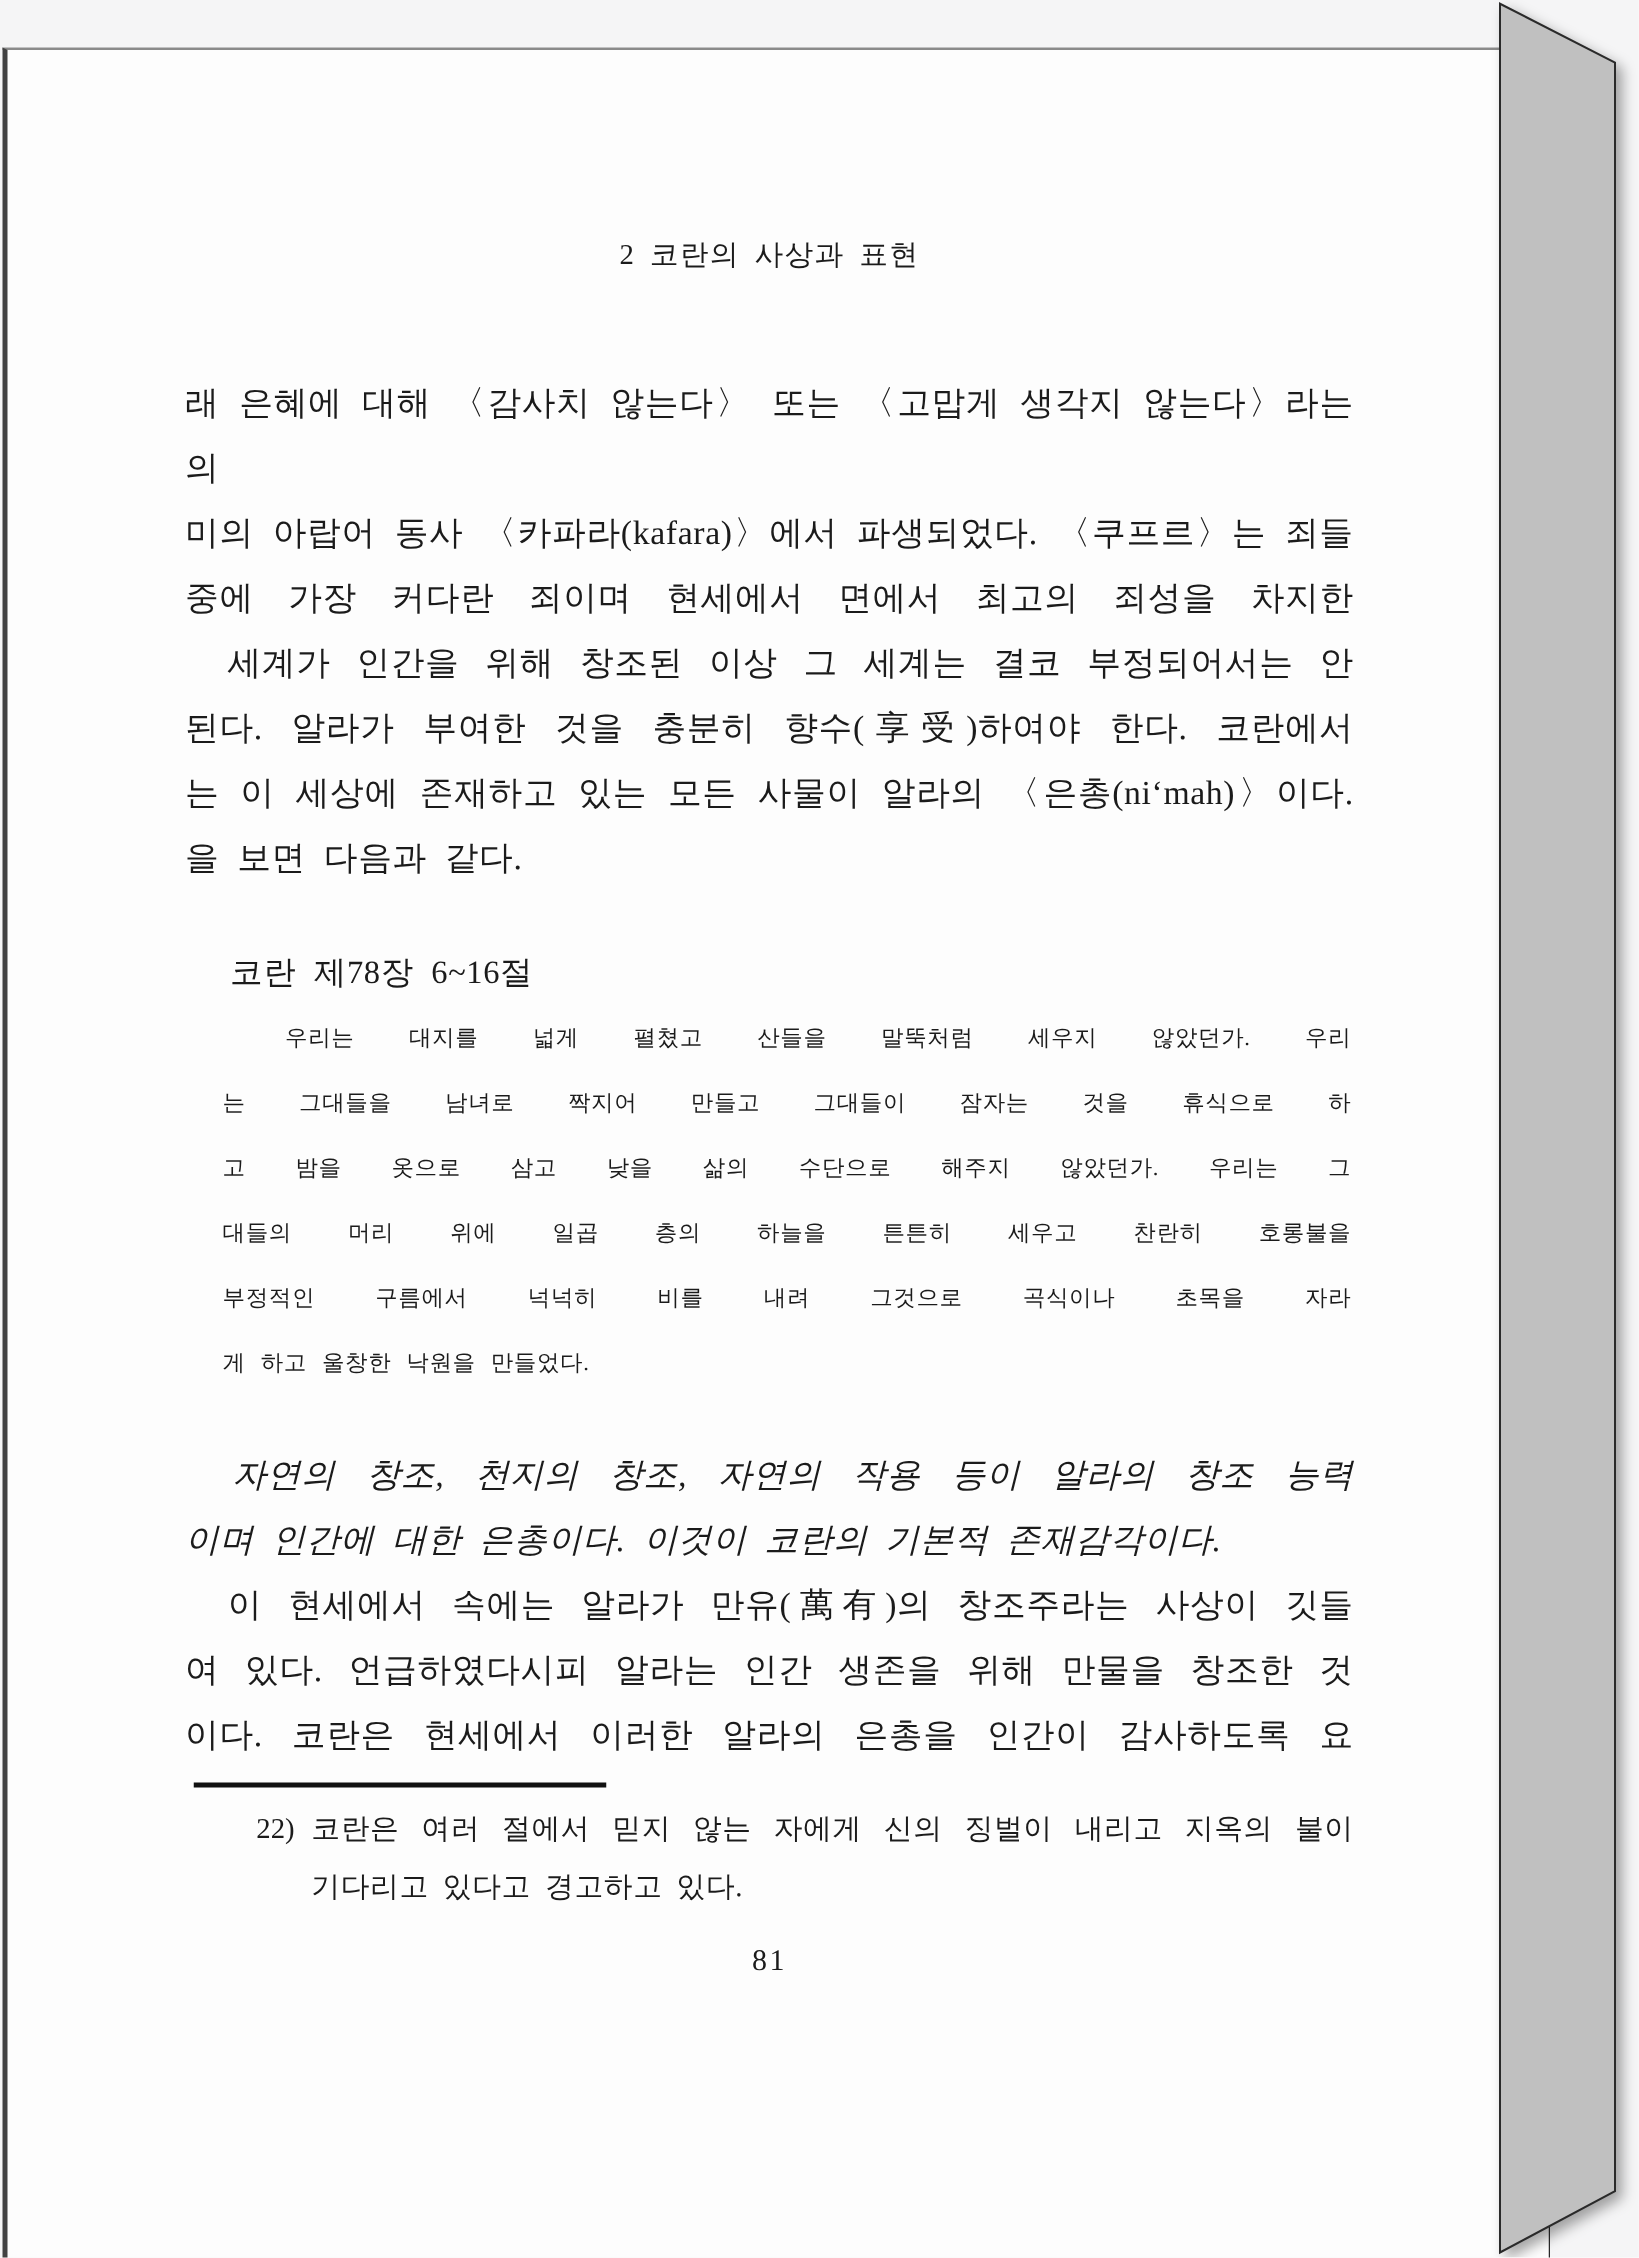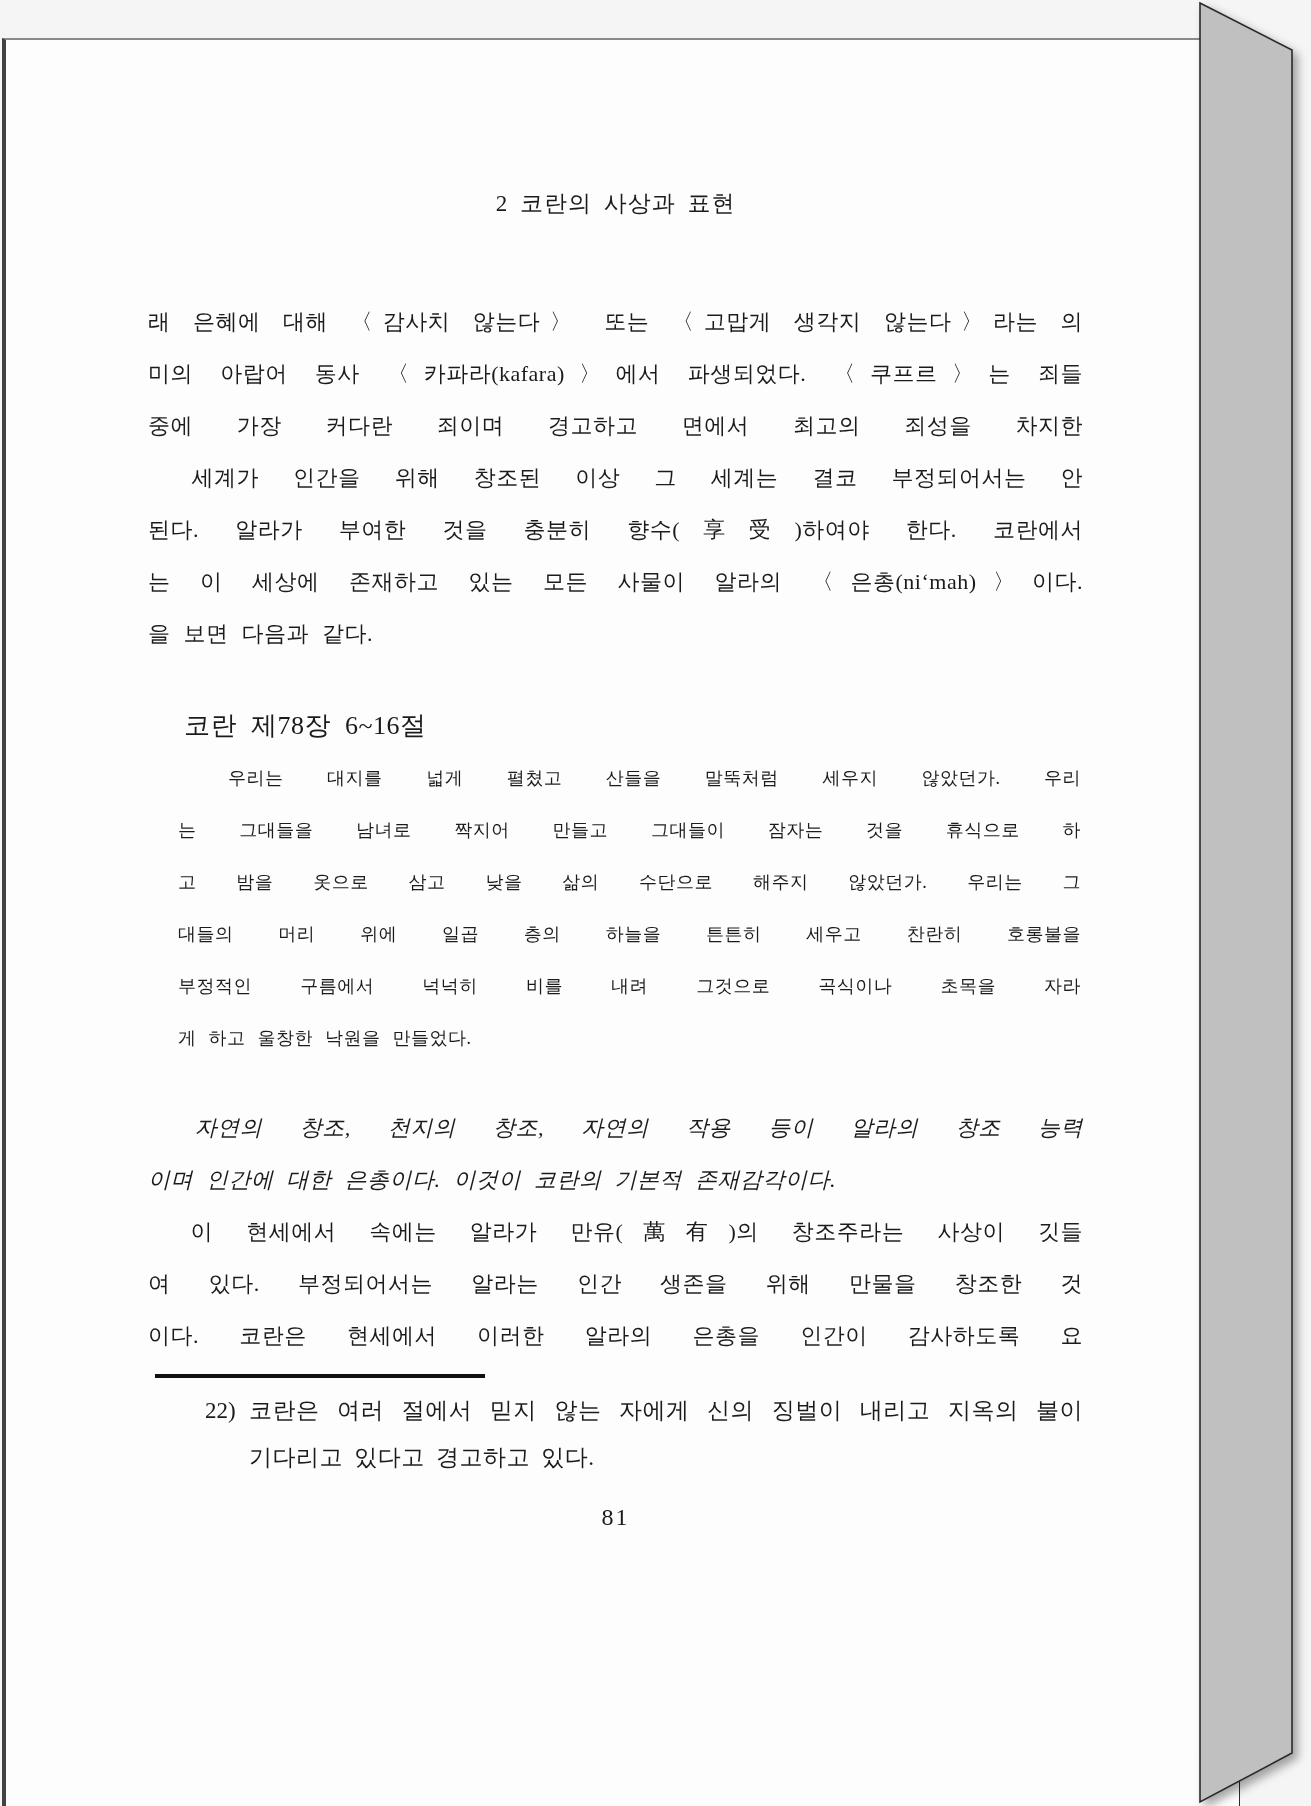--- a/index.html
+++ b/index.html
@@ -48,21 +48,21 @@
   }
   .running-head{
     margin-top:149px;
     font-size:23px;line-height:29px;
     text-align:center;
     letter-spacing:1px;
     word-spacing:5px;
   }
   .blocks{margin-top:78px;}
   .line{
-    font-size:22px;
+    font-size:27px;
     line-height:52px;
     letter-spacing:0.5px;
     word-spacing:7px;
     text-align:justify;
     text-align-last:justify;
     white-space:pre-wrap;
   }
   .line.last{text-align-last:left;}
   .line sup{
     font-size:0.55em;
@@ -107,21 +107,21 @@
 <div class="stage">
 
   <div class="page">
 
     <div class="running-head">2 코란의 사상과 표현</div>
 
     <div class="blocks">
         <div class="block body-block">
           <div class="line">래 은혜에 대해 〈감사치 않는다〉 또는 〈고맙게 생각지 않는다〉라는 의</div>
           <div class="line">미의 아랍어 동사 〈카파라(kafara)〉에서 파생되었다. 〈쿠프르〉는 죄들</div>
-          <div class="line">중에 가장 커다란 죄이며 경고하고 면에서 최고의 죄성을 차지한</div>
+          <div class="line">중에 가장 커다란 죄이며 현세에서 면에서 최고의 죄성을 차지한</div>
         </div>
         <div class="block body-block">
           <div class="line">　세계가 인간을 위해 창조된 이상 그 세계는 결코 부정되어서는 안</div>
           <div class="line">된다. 알라가 부여한 것을 충분히 향수(享受)하여야 한다. 코란에서</div>
           <div class="line">는 이 세상에 존재하고 있는 모든 사물이 알라의 〈은총(ni‘mah)〉이다.</div>
           <div class="line last">을 보면 다음과 같다.</div>
         </div>
         <div class="block quote-head-block">
           <div class="line last">코란 제78장 6~16절</div>
         </div>
@@ -132,21 +132,21 @@
           <div class="line">대들의 머리 위에 일곱 층의 하늘을 튼튼히 세우고 찬란히 호롱불을</div>
           <div class="line">부정적인 구름에서 넉넉히 비를 내려 그것으로 곡식이나 초목을 자라</div>
           <div class="line last">게 하고 울창한 낙원을 만들었다.</div>
         </div>
         <div class="block body-block gap-top">
           <div class="line">　자연의 창조, 천지의 창조, 자연의 작용 등이 알라의 창조 능력</div>
           <div class="line last">이며 인간에 대한 은총이다. 이것이 코란의 기본적 존재감각이다.</div>
         </div>
         <div class="block body-block">
           <div class="line">　이 현세에서 속에는 알라가 만유(萬有)의 창조주라는 사상이 깃들</div>
-          <div class="line">여 있다. 부정되어서는 알라는 인간 생존을 위해 만물을 창조한 것</div>
+          <div class="line">여 있다. 언급하였다시피 알라는 인간 생존을 위해 만물을 창조한 것</div>
           <div class="line">이다. 코란은 현세에서 이러한 알라의 은총을 인간이 감사하도록 요</div>
         </div>
       </div>
 
     <div class="footnote-section">
       <div class="fn-rule"></div>
       <div class="fn">
         <span class="fn-num">22)</span>
         <div class="fn-lines">
             <div class="line">코란은 여러 절에서 믿지 않는 자에게 신의 징벌이 내리고 지옥의 불이</div>

